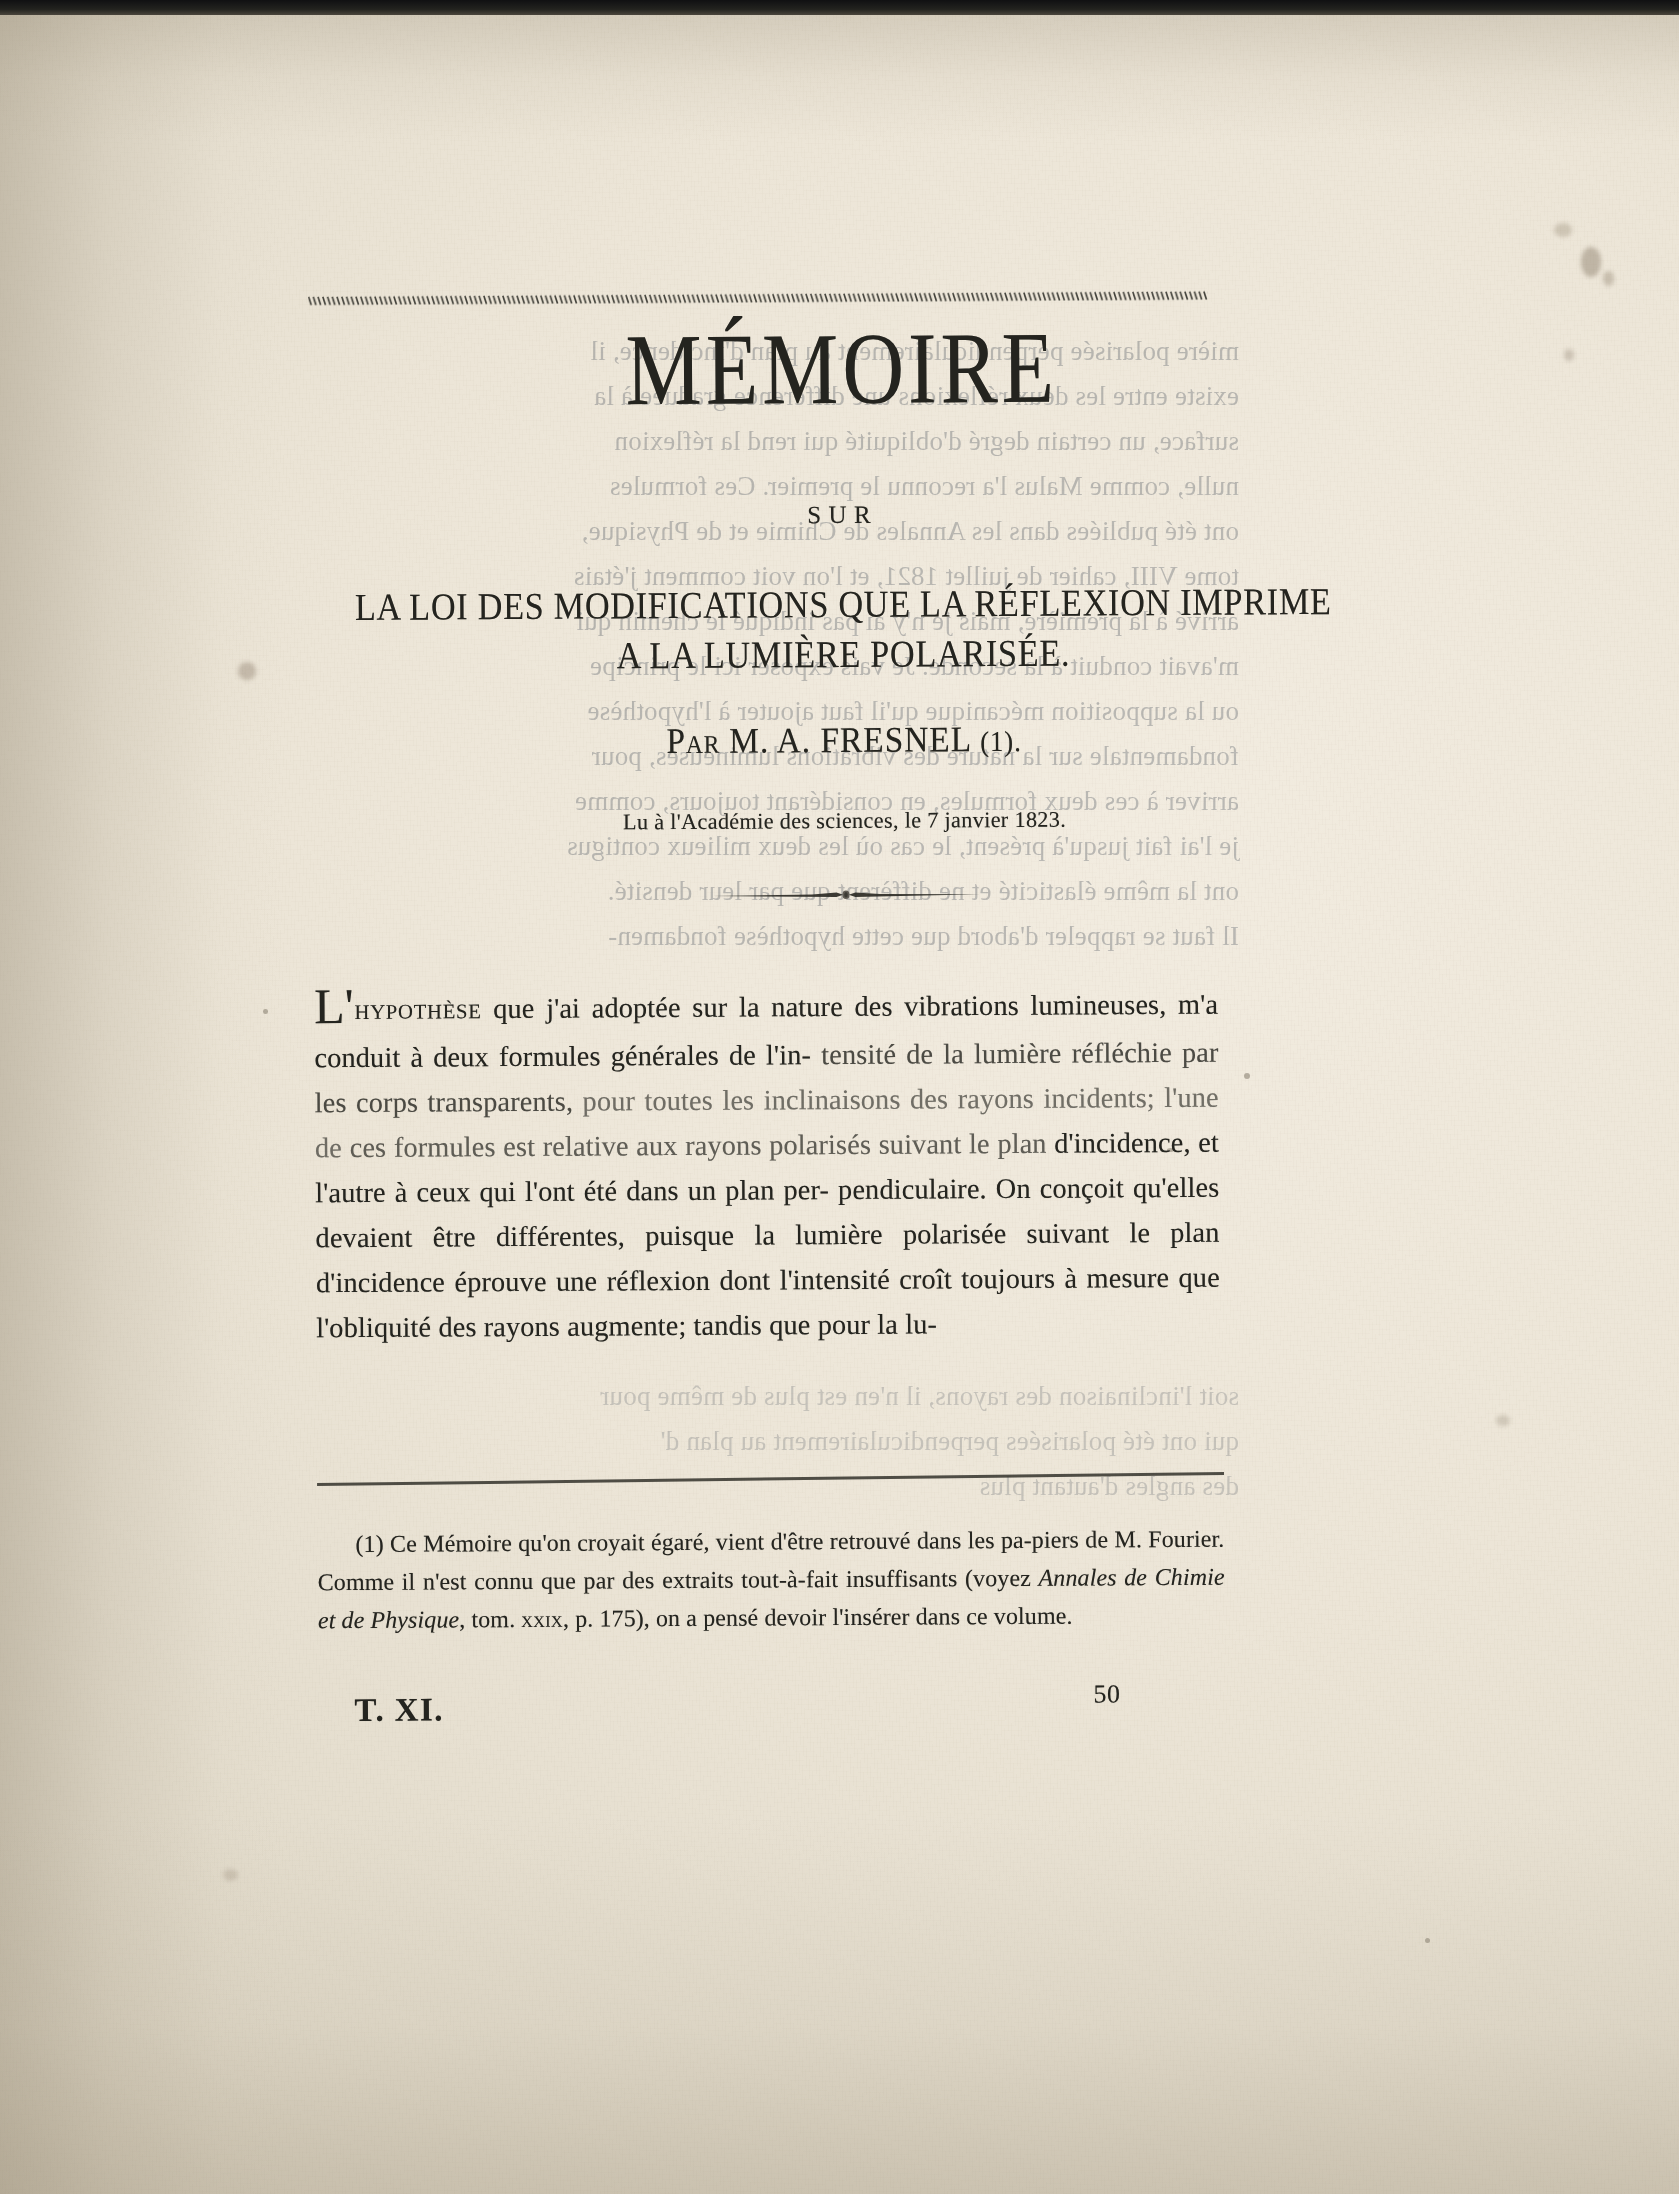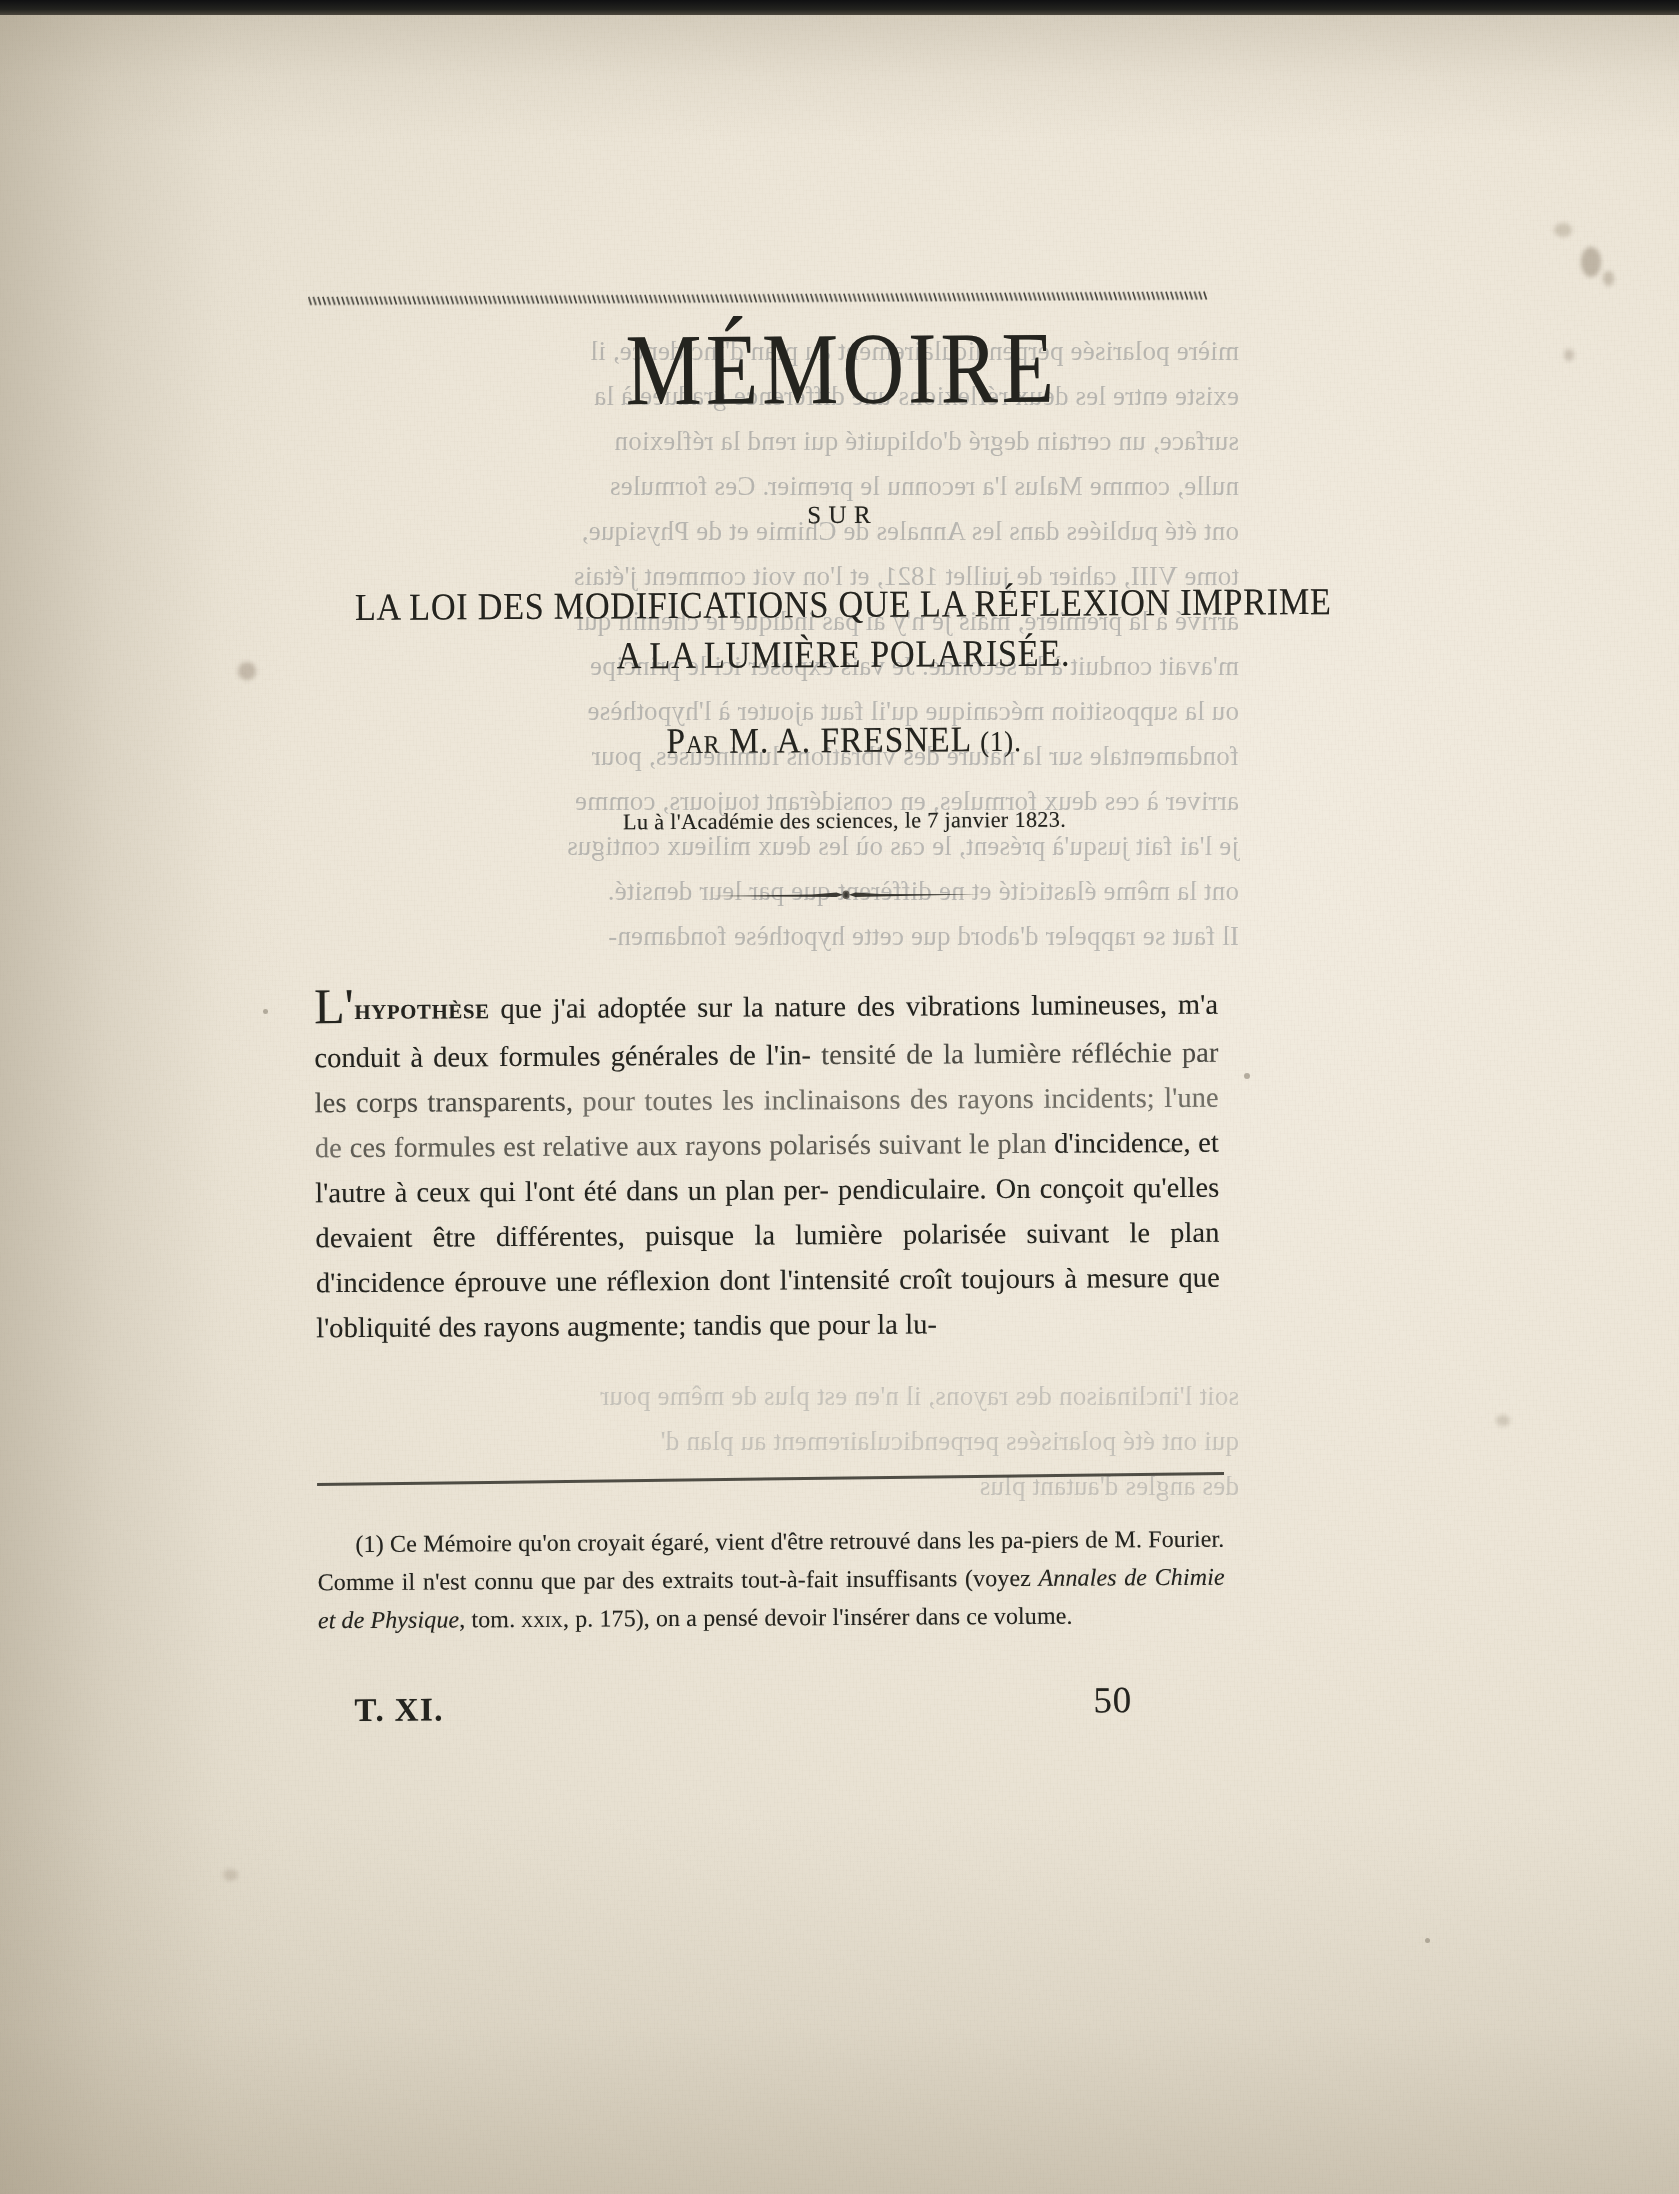--- a/index.html
+++ b/index.html
@@ -199,21 +199,20 @@
   .body .initial {
     font-size: 50px;
     line-height: 0.8;
     vertical-align: -4.1px;
     letter-spacing: 0;
     margin-right: 0.7px;
   }
   .body .smallcaps {
     font-size: 0.73em;
     letter-spacing: 0.7px;
-    font-weight: bold;
   }
   .body .faint-a { opacity: 0.80; }
   .body .faint-b { opacity: 0.62; }
   .body .faint-c { opacity: 0.70; }
 
   
   .rule-footnote {
     position: absolute;
     left: 308px;
     top: 1477px;
@@ -245,21 +244,21 @@
     top: 1691px;
     font-size: 33px;
     letter-spacing: 1.4px;
     line-height: 1;
     font-weight: bold;
   }
   .foot-num {
     position: absolute;
     left: 1083px;
     top: 1683px;
-    font-size: 37px;
+    font-size: 26px;
     letter-spacing: 0.7px;
     line-height: 1;
     text-align: right;
   }
 
   
   .speck {
     position: absolute;
     background: #6d6355;
     border-radius: 50%;

